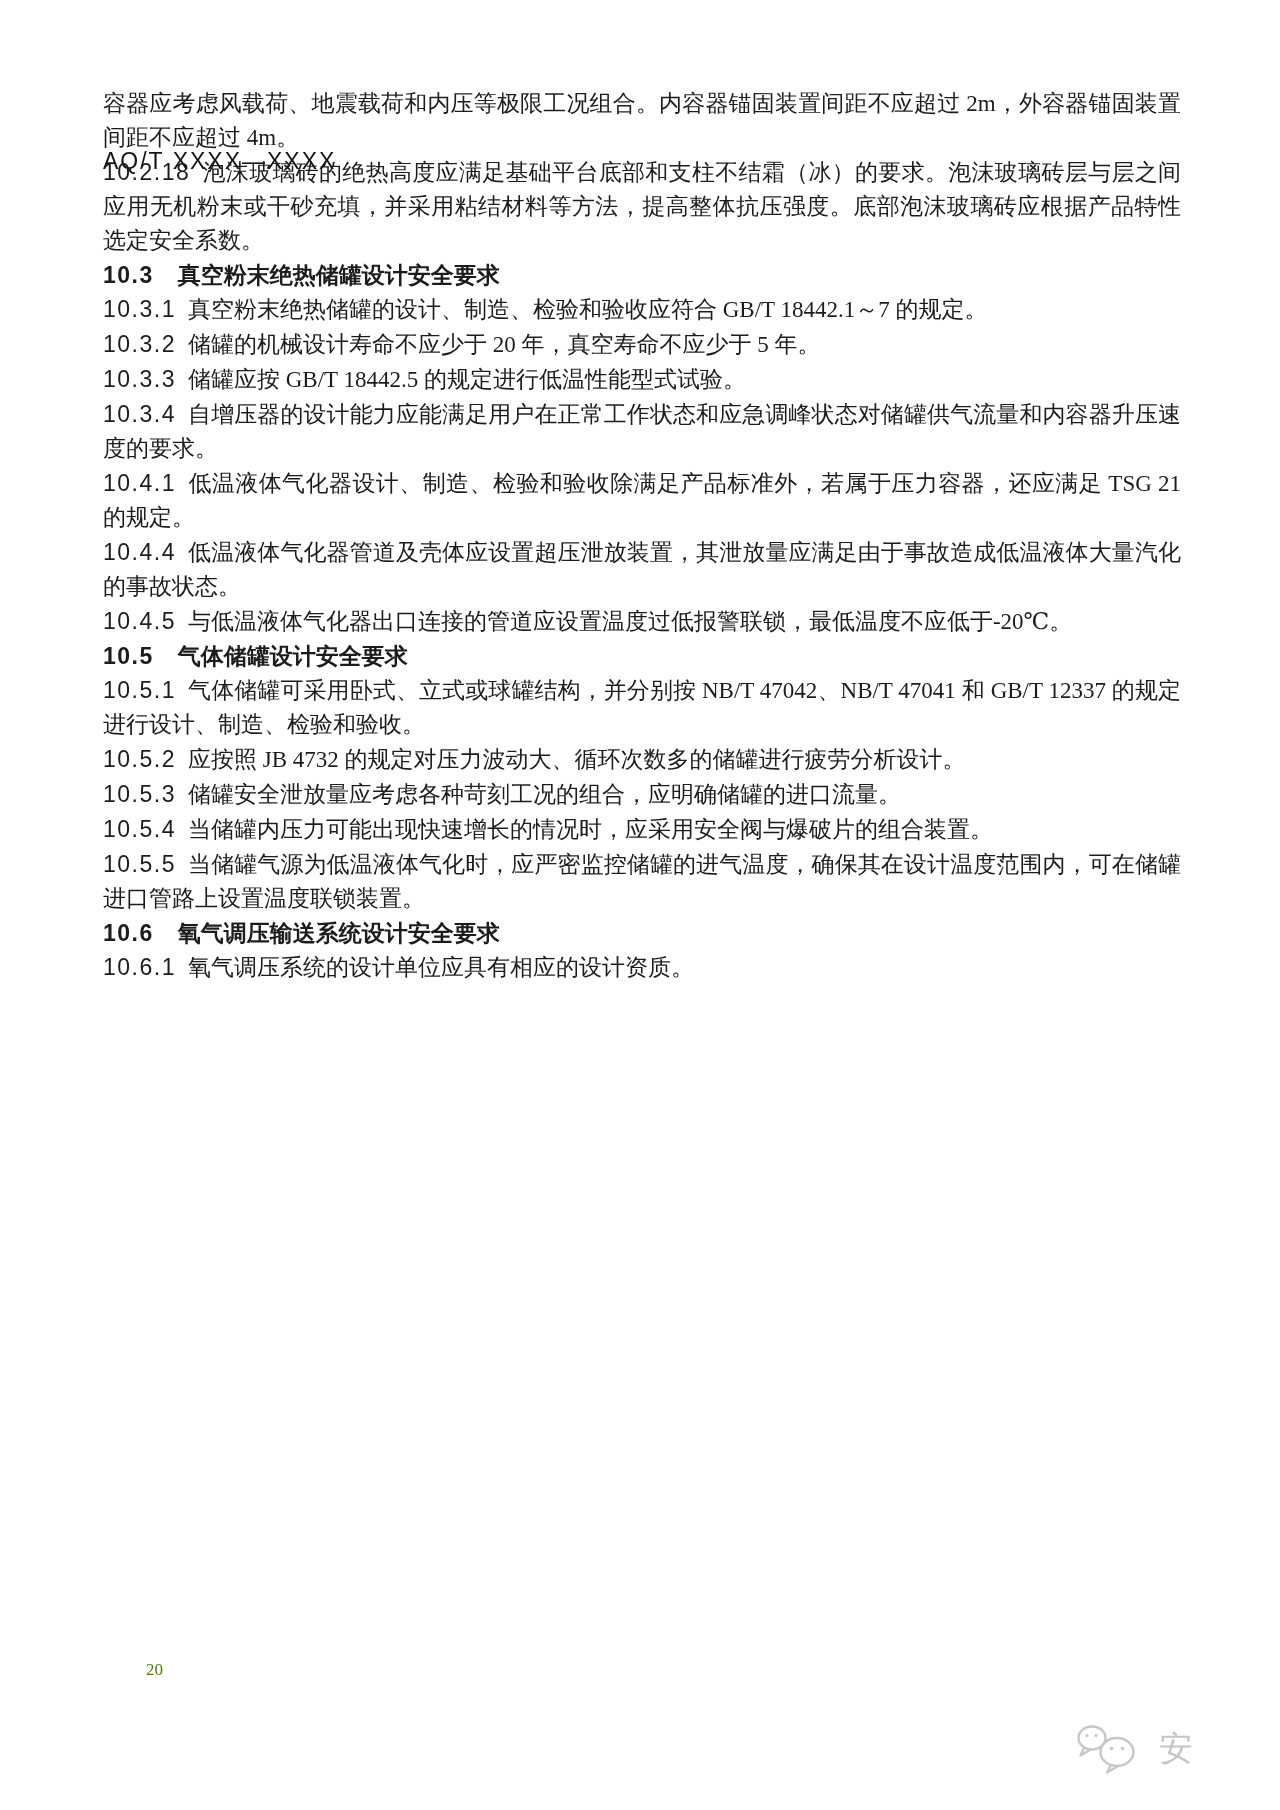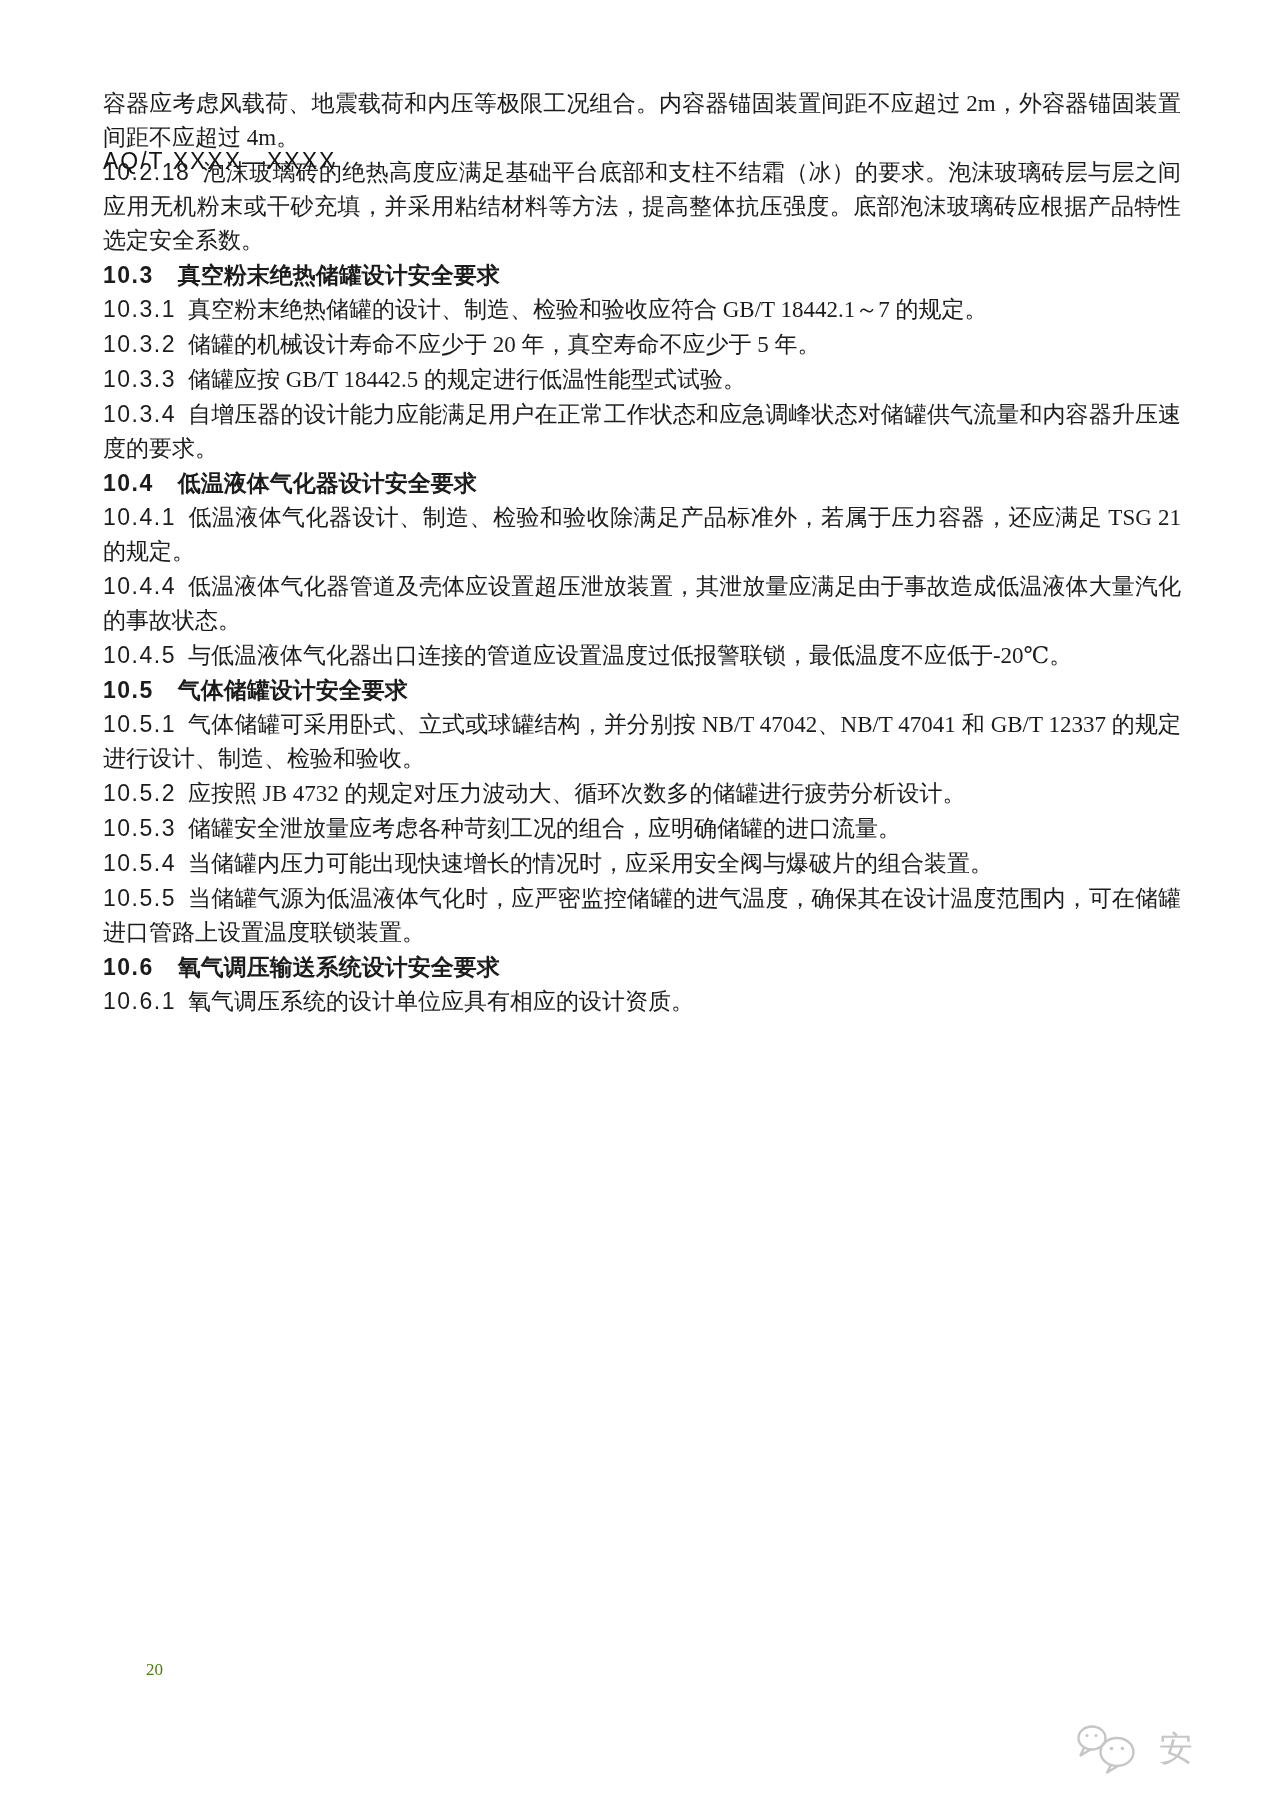--- a/index.html
+++ b/index.html
@@ -89,21 +89,20 @@
 
     <p class="clause"><span class="num">10.3.1</span><span>真空粉末绝热储罐的设计、制造、检验和验收应符合 GB/T 18442.1～7 的规定。</span></p>
 
     <p class="clause"><span class="num">10.3.2</span><span>储罐的机械设计寿命不应少于 20 年，真空寿命不应少于 5 年。</span></p>
 
     <p class="clause"><span class="num">10.3.3</span><span>储罐应按 GB/T 18442.5 的规定进行低温性能型式试验。</span></p>
 
     <p class="clause"><span class="num">10.3.4</span><span>自增压器的设计能力应能满足用户在正常工作状态和应急调峰状态对储罐供气流量和内容器升压速度的要求。</span></p>
 
 
-    <h2 class="heading"><span class="num">10.4</span><span>低温液体气化器设计安全要求</span></h2>
 
     <p class="clause"><span class="num">10.4.1</span><span>低温液体气化器设计、制造、检验和验收除满足产品标准外，若属于压力容器，还应满足 TSG 21 的规定。</span></p>
 
 
 
     <p class="clause"><span class="num">10.4.4</span><span>低温液体气化器管道及壳体应设置超压泄放装置，其泄放量应满足由于事故造成低温液体大量汽化的事故状态。</span></p>
 
     <p class="clause"><span class="num">10.4.5</span><span>与低温液体气化器出口连接的管道应设置温度过低报警联锁，最低温度不应低于-20℃。</span></p>
 
     <h2 class="heading"><span class="num">10.5</span><span>气体储罐设计安全要求</span></h2>

